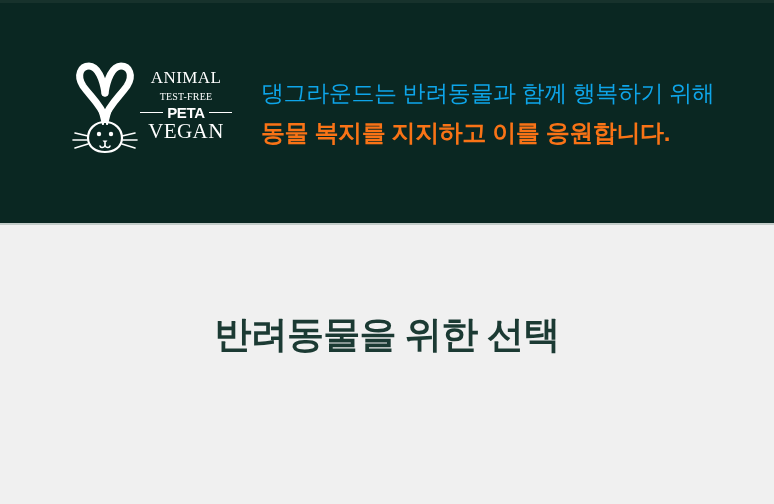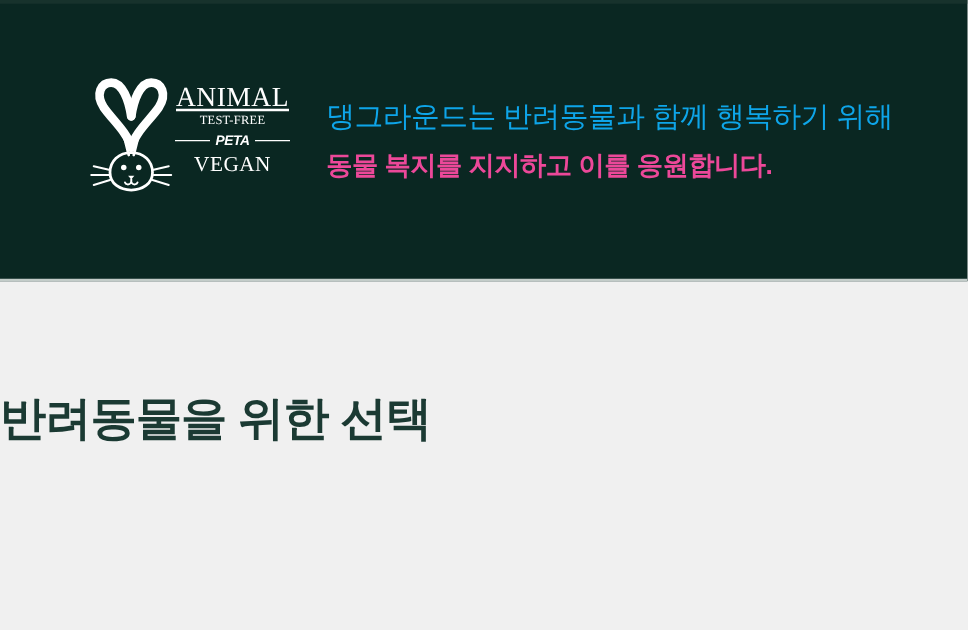--- a/index.html
+++ b/index.html
@@ -68,26 +68,25 @@
     position: absolute;
     left: 68px;
     top: 6px;
     width: 92px;
     height: 82px;
     color: #ffffff;
     font-family: "Liberation Serif", "DejaVu Serif", serif;
     text-align: center;
   }
   .peta-line-animal {
-    font-size: 22px;
+    font-size: 17px;
     line-height: 20px;
     letter-spacing: 0.4px;
     font-weight: 400;
     white-space: nowrap;
-    text-decoration: underline;
   }
   .peta-line-testfree {
     font-size: 10px;
     line-height: 17px;
     letter-spacing: 0.2px;
     font-weight: 400;
     white-space: nowrap;
   }
   .peta-rule-row {
     display: flex;
@@ -97,29 +96,28 @@
     height: 13px;
     margin-top: 1px;
   }
   .peta-rule {
     flex: 1 1 auto;
     height: 1.5px;
     background: #ffffff;
   }
   .peta-brand {
     font-family: "Liberation Sans", "DejaVu Sans", sans-serif;
-    font-size: 11px;
+    font-size: 15px;
     font-weight: 700;
-    font-style: italic;
     letter-spacing: -0.3px;
     line-height: 10px;
     white-space: nowrap;
   }
   .peta-line-vegan {
-    font-size: 17px;
+    font-size: 21px;
     line-height: 23px;
     letter-spacing: 0.4px;
     font-weight: 400;
     white-space: nowrap;
     margin-top: 1px;
   }
 
   
   .hero-copy {
     position: absolute;
@@ -129,22 +127,22 @@
   }
   .hero-copy-line1 {
     color: #0ea5e9;
     font-size: 23px;
     line-height: 34px;
     font-weight: 400;
     letter-spacing: -0.4px;
     white-space: nowrap;
   }
   .hero-copy-line2 {
-    color: #ec4899;
-    font-size: 21px;
+    color: #f97316;
+    font-size: 24px;
     line-height: 34px;
     font-weight: 700;
     letter-spacing: -0.4px;
     white-space: nowrap;
     margin-top: 6px;
   }
 
   
   .headline-section {
     position: absolute;
@@ -152,20 +150,21 @@
     top: 227px;
     width: 774px;
     height: 277px;
     background: #f0f0f0;
   }
   .headline {
     position: absolute;
     left: 0;
     top: 82px;
     width: 774px;
+    text-align: center;
   }
   .headline-line {
     color: #1b3a33;
     font-size: 37px;
     line-height: 52px;
     font-weight: 700;
     letter-spacing: -0.8px;
     white-space: nowrap;
   }
 </style>

